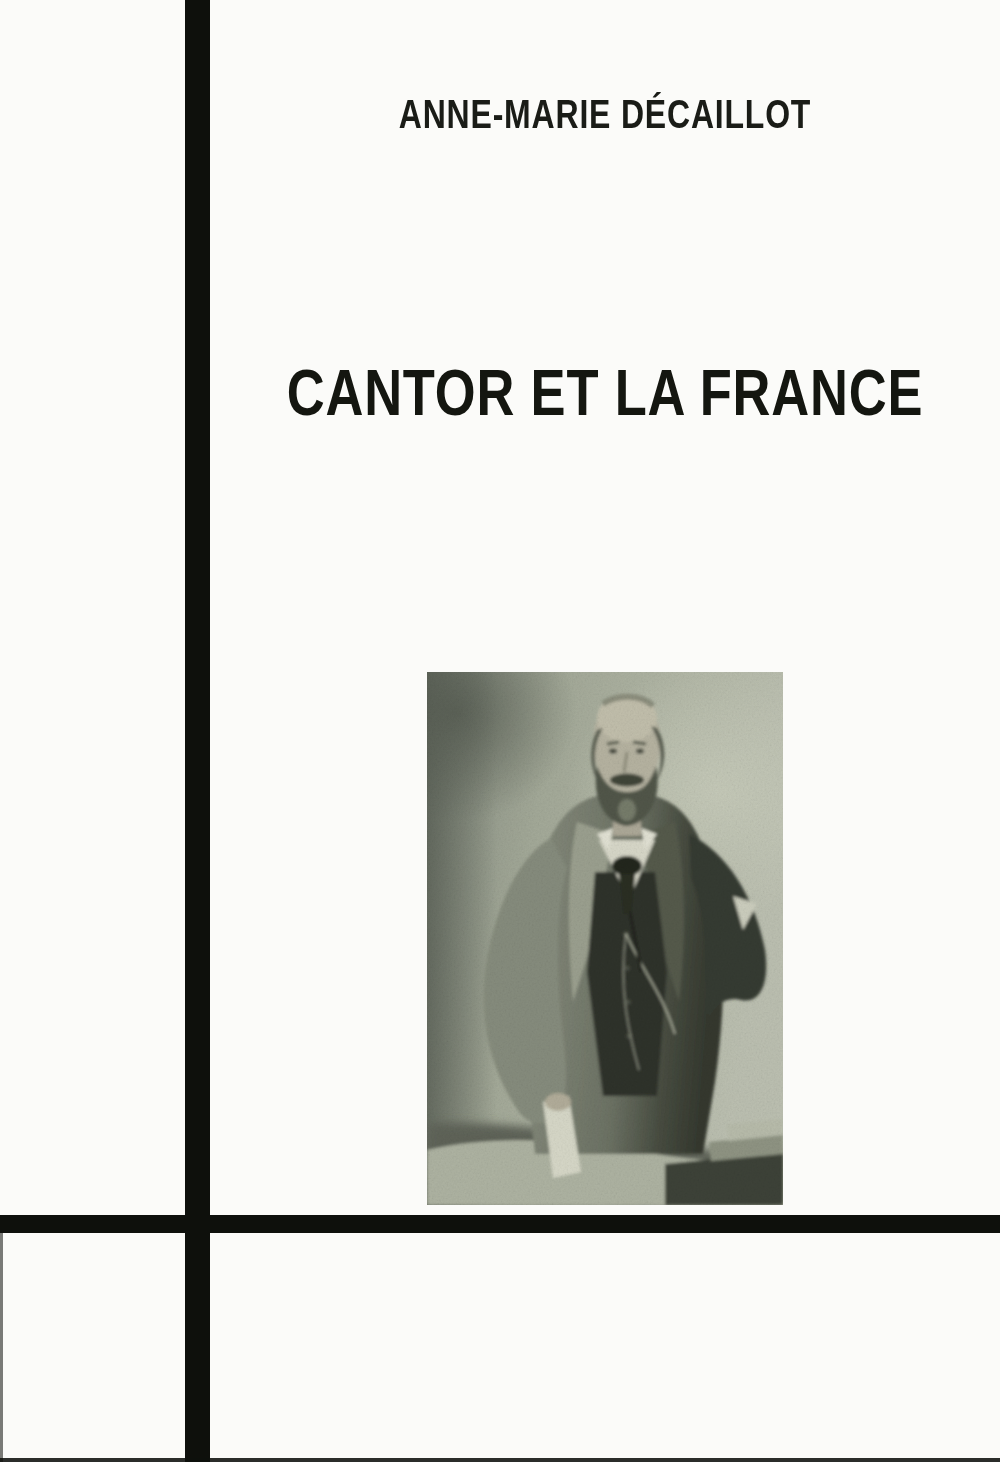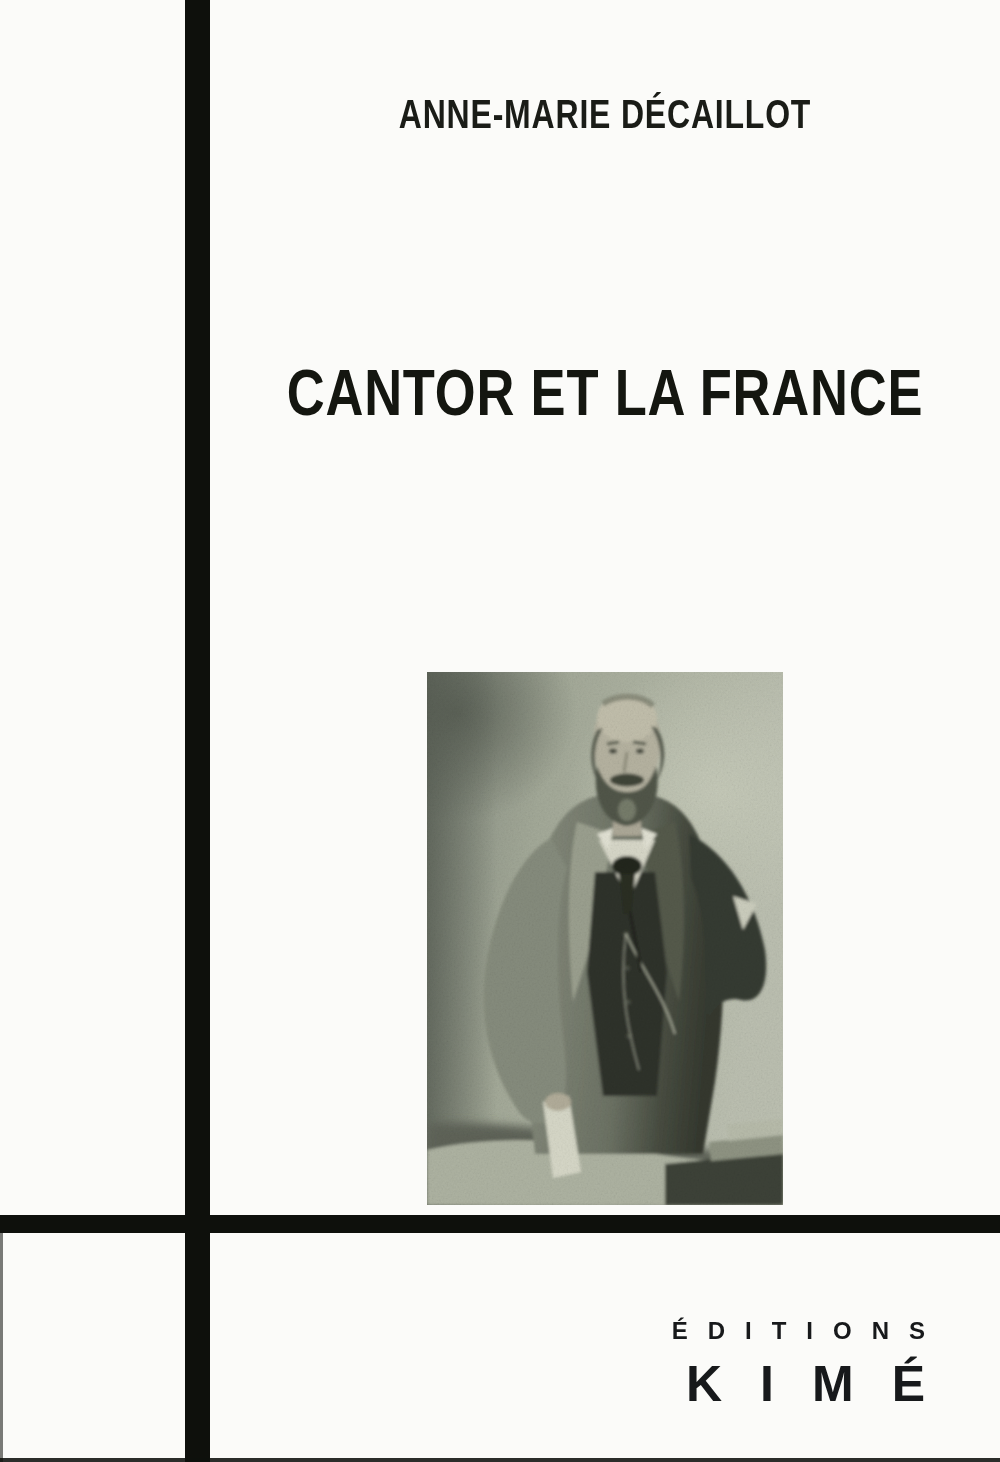--- a/index.html
+++ b/index.html
@@ -191,19 +191,15 @@
         <ellipse cx="200" cy="138" rx="9" ry="11" fill="#7d8170" opacity="0.85"></ellipse>
       </g>
 
       <rect x="0" y="0" width="356" height="533" filter="url(#noiseF)" opacity="0.20" style="mix-blend-mode:multiply"></rect>
     </svg>
   </div>
 
   <div class="hbar"></div>
   <div class="left-edge"></div>
 
-  <div class="publisher">
-    <div class="pub-editions">ÉDITIONS</div>
-    <div class="pub-kime">KIMÉ</div>
-  </div>
 
   <div class="bottom-edge"></div>
 </div>
 
 </body></html>

